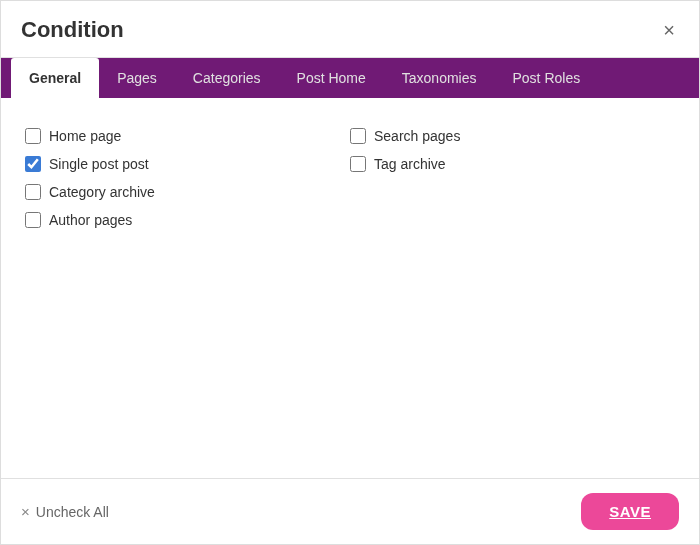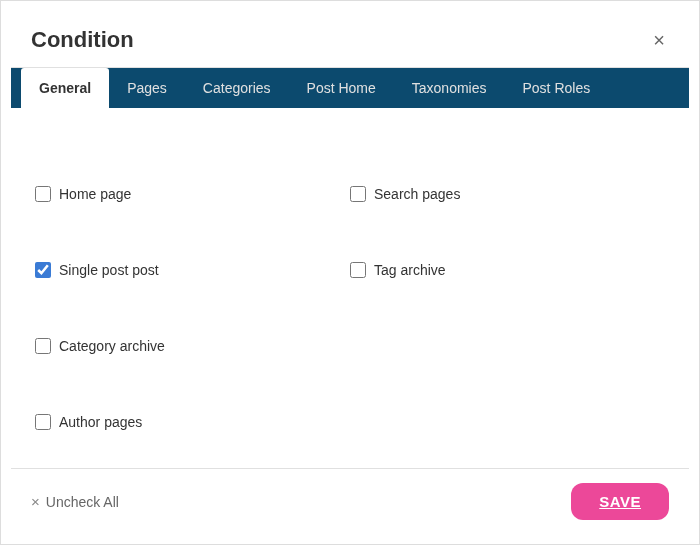--- a/index.html
+++ b/index.html
@@ -12,21 +12,21 @@
       position: relative;
       border: 1px solid #ddd;
       overflow: hidden;
     }
 
     .dialog {
       width: 100%;
       height: 100%;
       display: flex;
       flex-direction: column;
-      padding: 10px;
+      padding: 0;
     }
 
     .dialog-header {
       display: flex;
       justify-content: space-between;
       align-items: center;
       padding: 16px 20px 14px 20px;
       border-bottom: 1px solid #e0e0e0;
     }
 
@@ -40,21 +40,21 @@
       background: none;
       border: none;
       cursor: pointer;
       font-size: 20px;
       color: #666;
       line-height: 1;
       padding: 2px 4px;
     }
 
     .tabs-bar {
-      background: #0c4a6e;
+      background: #701a75;
       display: flex;
       padding: 0 10px;
     }
 
     .tab {
       padding: 12px 18px;
       color: #e0e0e0;
       cursor: pointer;
       font-size: 14px;
       border: none;
@@ -80,21 +80,20 @@
       display: grid;
       grid-template-columns: 1fr 1fr;
       gap: 0;
       margin-top: 4px;
     }
 
     .checkbox-item {
       display: flex;
       padding: 6px 0;
       gap: 8px;
-      margin-top: 48px;
     }
 
     .checkbox-item input[type="checkbox"] {
       width: 16px;
       height: 16px;
       cursor: pointer;
       accent-color: #3a7bd5;
       flex-shrink: 0;
     }
 

